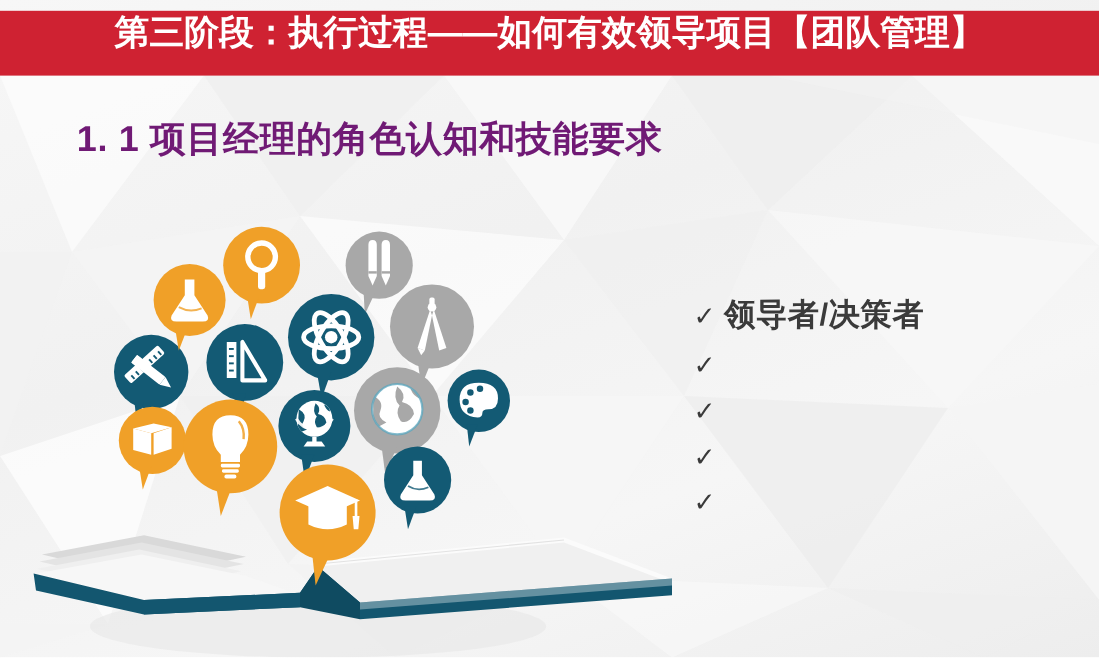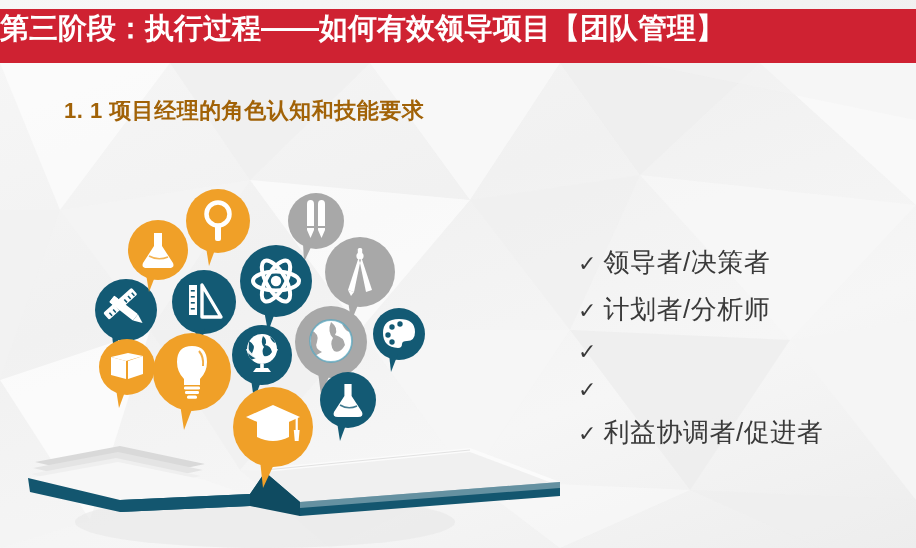--- a/index.html
+++ b/index.html
@@ -9,20 +9,21 @@
   }
   body {
     font-family: "Liberation Sans", "DejaVu Sans", sans-serif;
   }
   #slide {
     position: relative;
     width: 916px;
     height: 548px;
     overflow: hidden;
     background: #ffffff;
+    text-align: center;
   }
 
   
   .bg-base {
     position: absolute;
     left: 0; top: 0;
     width: 916px; height: 548px;
     background: linear-gradient(160deg,#f7f7f7 0%,#f1f1f1 40%,#f6f6f6 70%,#ededed 100%);
   }
   .bg-poly {
@@ -51,22 +52,22 @@
     letter-spacing: 0px;
     line-height: 30px;
     white-space: nowrap;
   }
 
   
   .subtitle {
     position: absolute;
     left: 64px;
     top: 96px;
-    color: #a16207;
-    font-size: 22px;
+    color: #701a75;
+    font-size: 30px;
     font-weight: bold;
     letter-spacing: 0.5px;
     white-space: nowrap;
   }
 
   
   .bullets {
     position: absolute;
     left: 578px;
     top: 245px;
@@ -81,20 +82,21 @@
     white-space: nowrap;
   }
   .bullet .check {
     font-size: 22px;
     margin-right: 7px;
     color: #3a3a3a;
     flex: 0 0 auto;
   }
   .bullet .btext {
     letter-spacing: 0.5px;
+    font-weight: bold;
   }
 
   
   .stage {
     position: absolute;
     left: 0;
     top: 130px;
     width: 560px;
     height: 418px;
   }
@@ -134,31 +136,29 @@
 
   <div class="subtitle">1. 1 项目经理的角色认知和技能要求</div>
 
   <div class="bullets">
     <div class="bullet">
       <span class="check">✓</span>
       <span class="btext">领导者/决策者</span>
     </div>
     <div class="bullet">
       <span class="check">✓</span>
-      <span class="btext">计划者/分析师</span>
-    </div>
-    <div class="bullet">
-      <span class="check">✓</span>
-    </div>
-    <div class="bullet">
-      <span class="check">✓</span>
-    </div>
-    <div class="bullet">
-      <span class="check">✓</span>
-      <span class="btext">利益协调者/促进者</span>
+    </div>
+    <div class="bullet">
+      <span class="check">✓</span>
+    </div>
+    <div class="bullet">
+      <span class="check">✓</span>
+    </div>
+    <div class="bullet">
+      <span class="check">✓</span>
     </div>
   </div>
 
   <div class="stage">
     <svg width="560" height="418" viewBox="0 0 560 418">
       <defs>
 
         <clipPath id="earthClip">
             <circle cx="0" cy="0" r="21"></circle>
           </clipPath>

